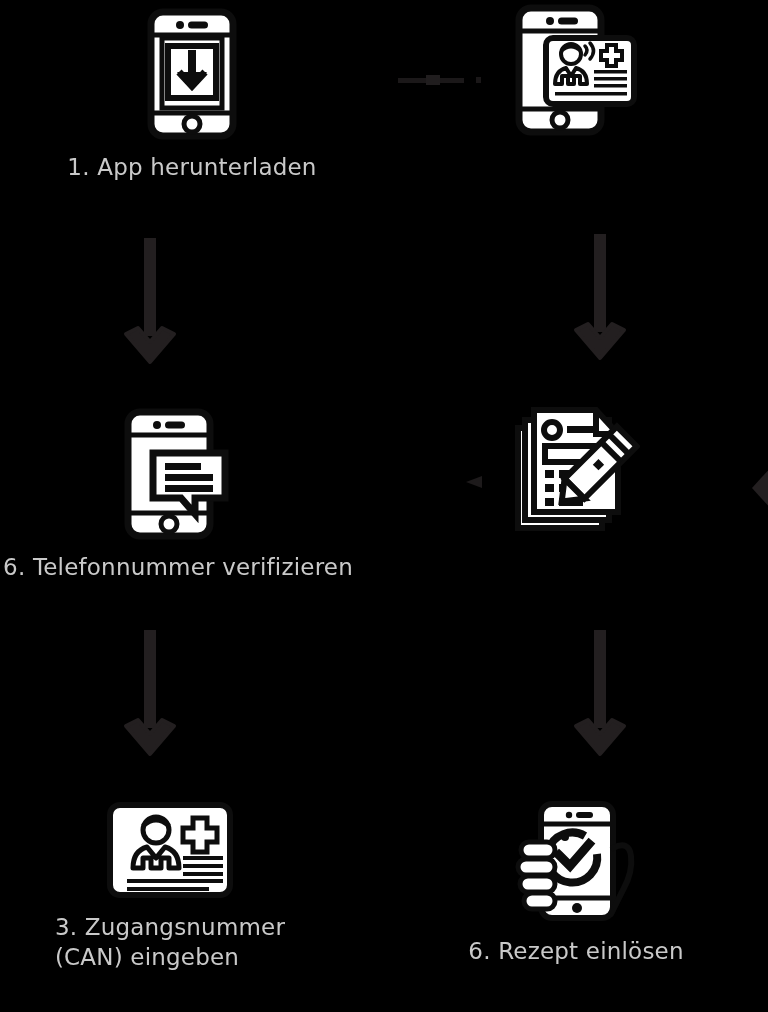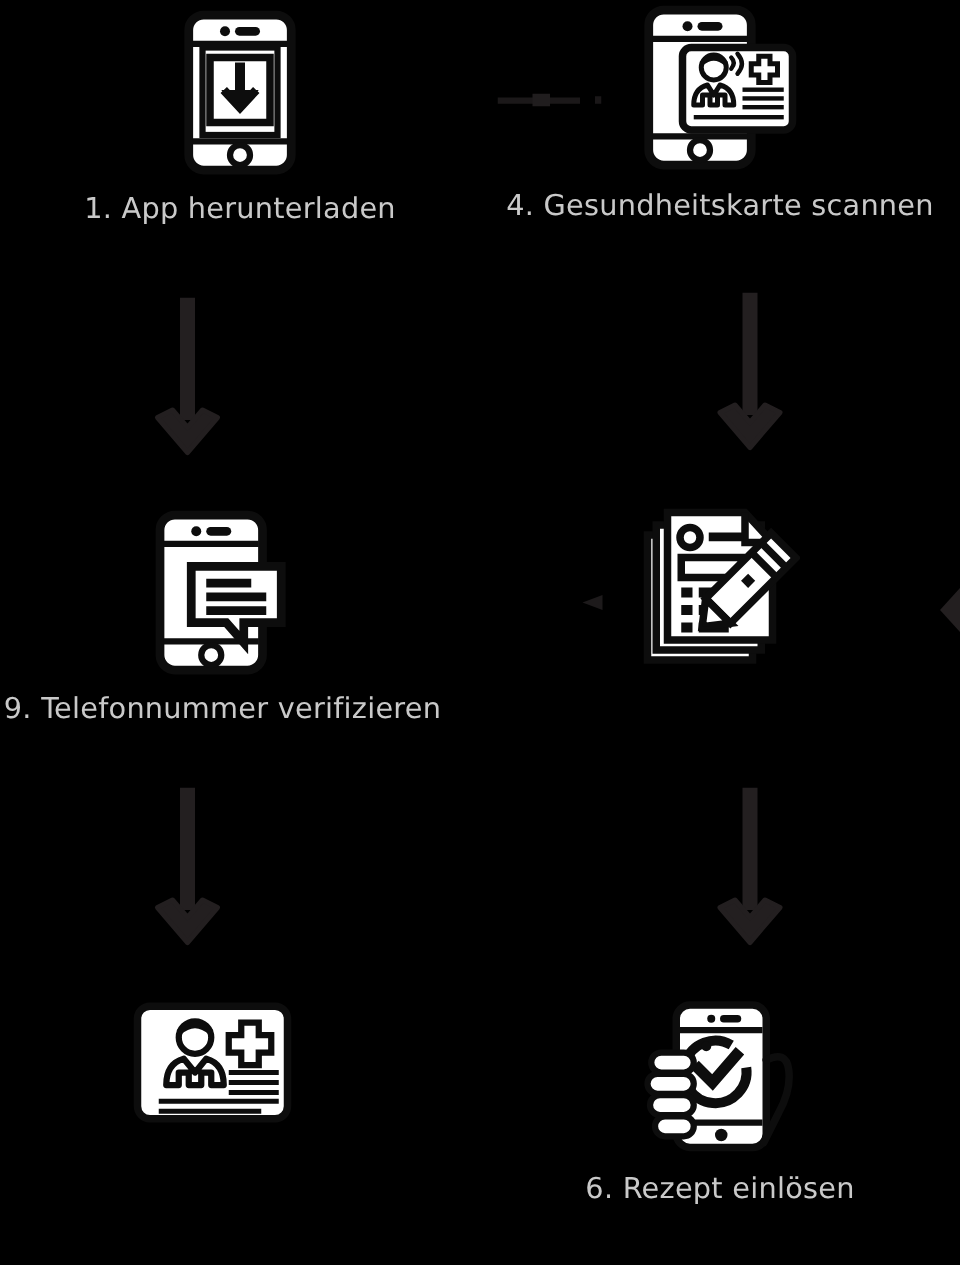--- a/index.html
+++ b/index.html
@@ -114,21 +114,21 @@
         <line x1="8" y1="27" x2="84" y2="27" stroke="#0d0d0d" stroke-width="5"></line>
         <line x1="8" y1="105" x2="84" y2="105" stroke="#0d0d0d" stroke-width="5"></line>
         <circle cx="46" cy="116" r="8" fill="#ffffff" stroke="#0d0d0d" stroke-width="5"></circle>
 
         <path d="M30 45 L102 45 L102 90 L72 90 L72 106 L58 90 L30 90 Z" fill="#ffffff" stroke="#0d0d0d" stroke-width="7" stroke-linejoin="miter"></path>
         <rect x="42" y="55" width="36" height="7" fill="#0d0d0d"></rect>
         <rect x="42" y="66" width="48" height="7" fill="#0d0d0d"></rect>
         <rect x="42" y="77" width="48" height="7" fill="#0d0d0d"></rect>
       </svg>
     </span>
-    <div class="step-label">9. Telefonnummer verifizieren</div>
+    <div class="step-label">6. Telefonnummer verifizieren</div>
   </div>
 
   <div class="step" id="step-3">
     <span class="icon-wrap">
       <svg width="130" height="100" viewBox="0 0 130 100">
         <rect x="5" y="5" width="120" height="90" rx="10" ry="10" fill="#ffffff" stroke="#0d0d0d" stroke-width="6"></rect>
 
         <path d="M38 30 a13 13 0 1 1 26 0 a13 13 0 1 1 -26 0 Z" fill="#ffffff" stroke="#0d0d0d" stroke-width="5"></path>
         <path d="M38 26 q13 -12 26 0" fill="none" stroke="#0d0d0d" stroke-width="5"></path>
         <path d="M28 68 q0 -17 14 -21 l9 11 l9 -11 q14 4 14 21 l-10 0 l0 -10 l-8 0 l0 10 l-10 0
@@ -137,20 +137,22 @@
         <path d="M88 18 L102 18 L102 28 L112 28 L112 42 L102 42 L102 52 L88 52 L88 42 L78 42 L78 28 L88 28 Z" fill="#ffffff" stroke="#0d0d0d" stroke-width="5" stroke-linejoin="miter"></path>
 
         <rect x="78" y="56" width="40" height="4" fill="#0d0d0d"></rect>
         <rect x="78" y="64" width="40" height="4" fill="#0d0d0d"></rect>
         <rect x="78" y="72" width="40" height="4" fill="#0d0d0d"></rect>
 
         <rect x="22" y="79" width="96" height="4" fill="#0d0d0d"></rect>
         <rect x="22" y="87" width="82" height="4" fill="#0d0d0d"></rect>
       </svg>
     </span>
+    <div class="step-label">3. Zugangsnummer
+(CAN) eingeben</div>
   </div>
 
   <div class="step" id="step-4">
     <span class="icon-wrap">
       <svg width="124" height="134" viewBox="0 0 124 134">
         <rect x="5" y="4" width="82" height="124" rx="12" ry="12" fill="#ffffff" stroke="#0d0d0d" stroke-width="7"></rect>
         <circle cx="36" cy="17" r="4" fill="#0d0d0d"></circle>
         <rect x="44" y="13.5" width="20" height="7" rx="3.5" fill="#0d0d0d"></rect>
         <line x1="8" y1="27" x2="84" y2="27" stroke="#0d0d0d" stroke-width="5"></line>
         <line x1="8" y1="105" x2="84" y2="105" stroke="#0d0d0d" stroke-width="5"></line>
@@ -165,21 +167,20 @@
         <path d="M71 42 q4 4 0 9 M76 39 q7 8 0 16" fill="none" stroke="#0d0d0d" stroke-width="3.5" stroke-linecap="round"></path>
 
         <path d="M93 41 L102 41 L102 47 L108 47 L108 56 L102 56 L102 62 L93 62 L93 56 L87 56 L87 47 L93 47 Z" fill="#ffffff" stroke="#0d0d0d" stroke-width="4" stroke-linejoin="miter"></path>
 
         <rect x="80" y="66" width="33" height="3.5" fill="#0d0d0d"></rect>
         <rect x="80" y="73" width="33" height="3.5" fill="#0d0d0d"></rect>
         <rect x="80" y="80" width="33" height="3.5" fill="#0d0d0d"></rect>
         <rect x="41" y="88" width="72" height="3.5" fill="#0d0d0d"></rect>
       </svg>
     </span>
-    <div class="step-label">4. Gesundheitskarte scannen</div>
   </div>
 
   <div class="step" id="step-5">
     <span class="icon-wrap">
       <svg width="128" height="132" viewBox="0 0 128 132">
 
         <rect x="6" y="24" width="84" height="100" fill="#ffffff" stroke="#0d0d0d" stroke-width="6"></rect>
         <rect x="13" y="16" width="84" height="100" fill="#ffffff" stroke="#0d0d0d" stroke-width="6"></rect>
 
         <path d="M22 6 L84 6 L106 30 L106 108 L22 108 Z" fill="#ffffff" stroke="#0d0d0d" stroke-width="6" stroke-linejoin="miter"></path>

